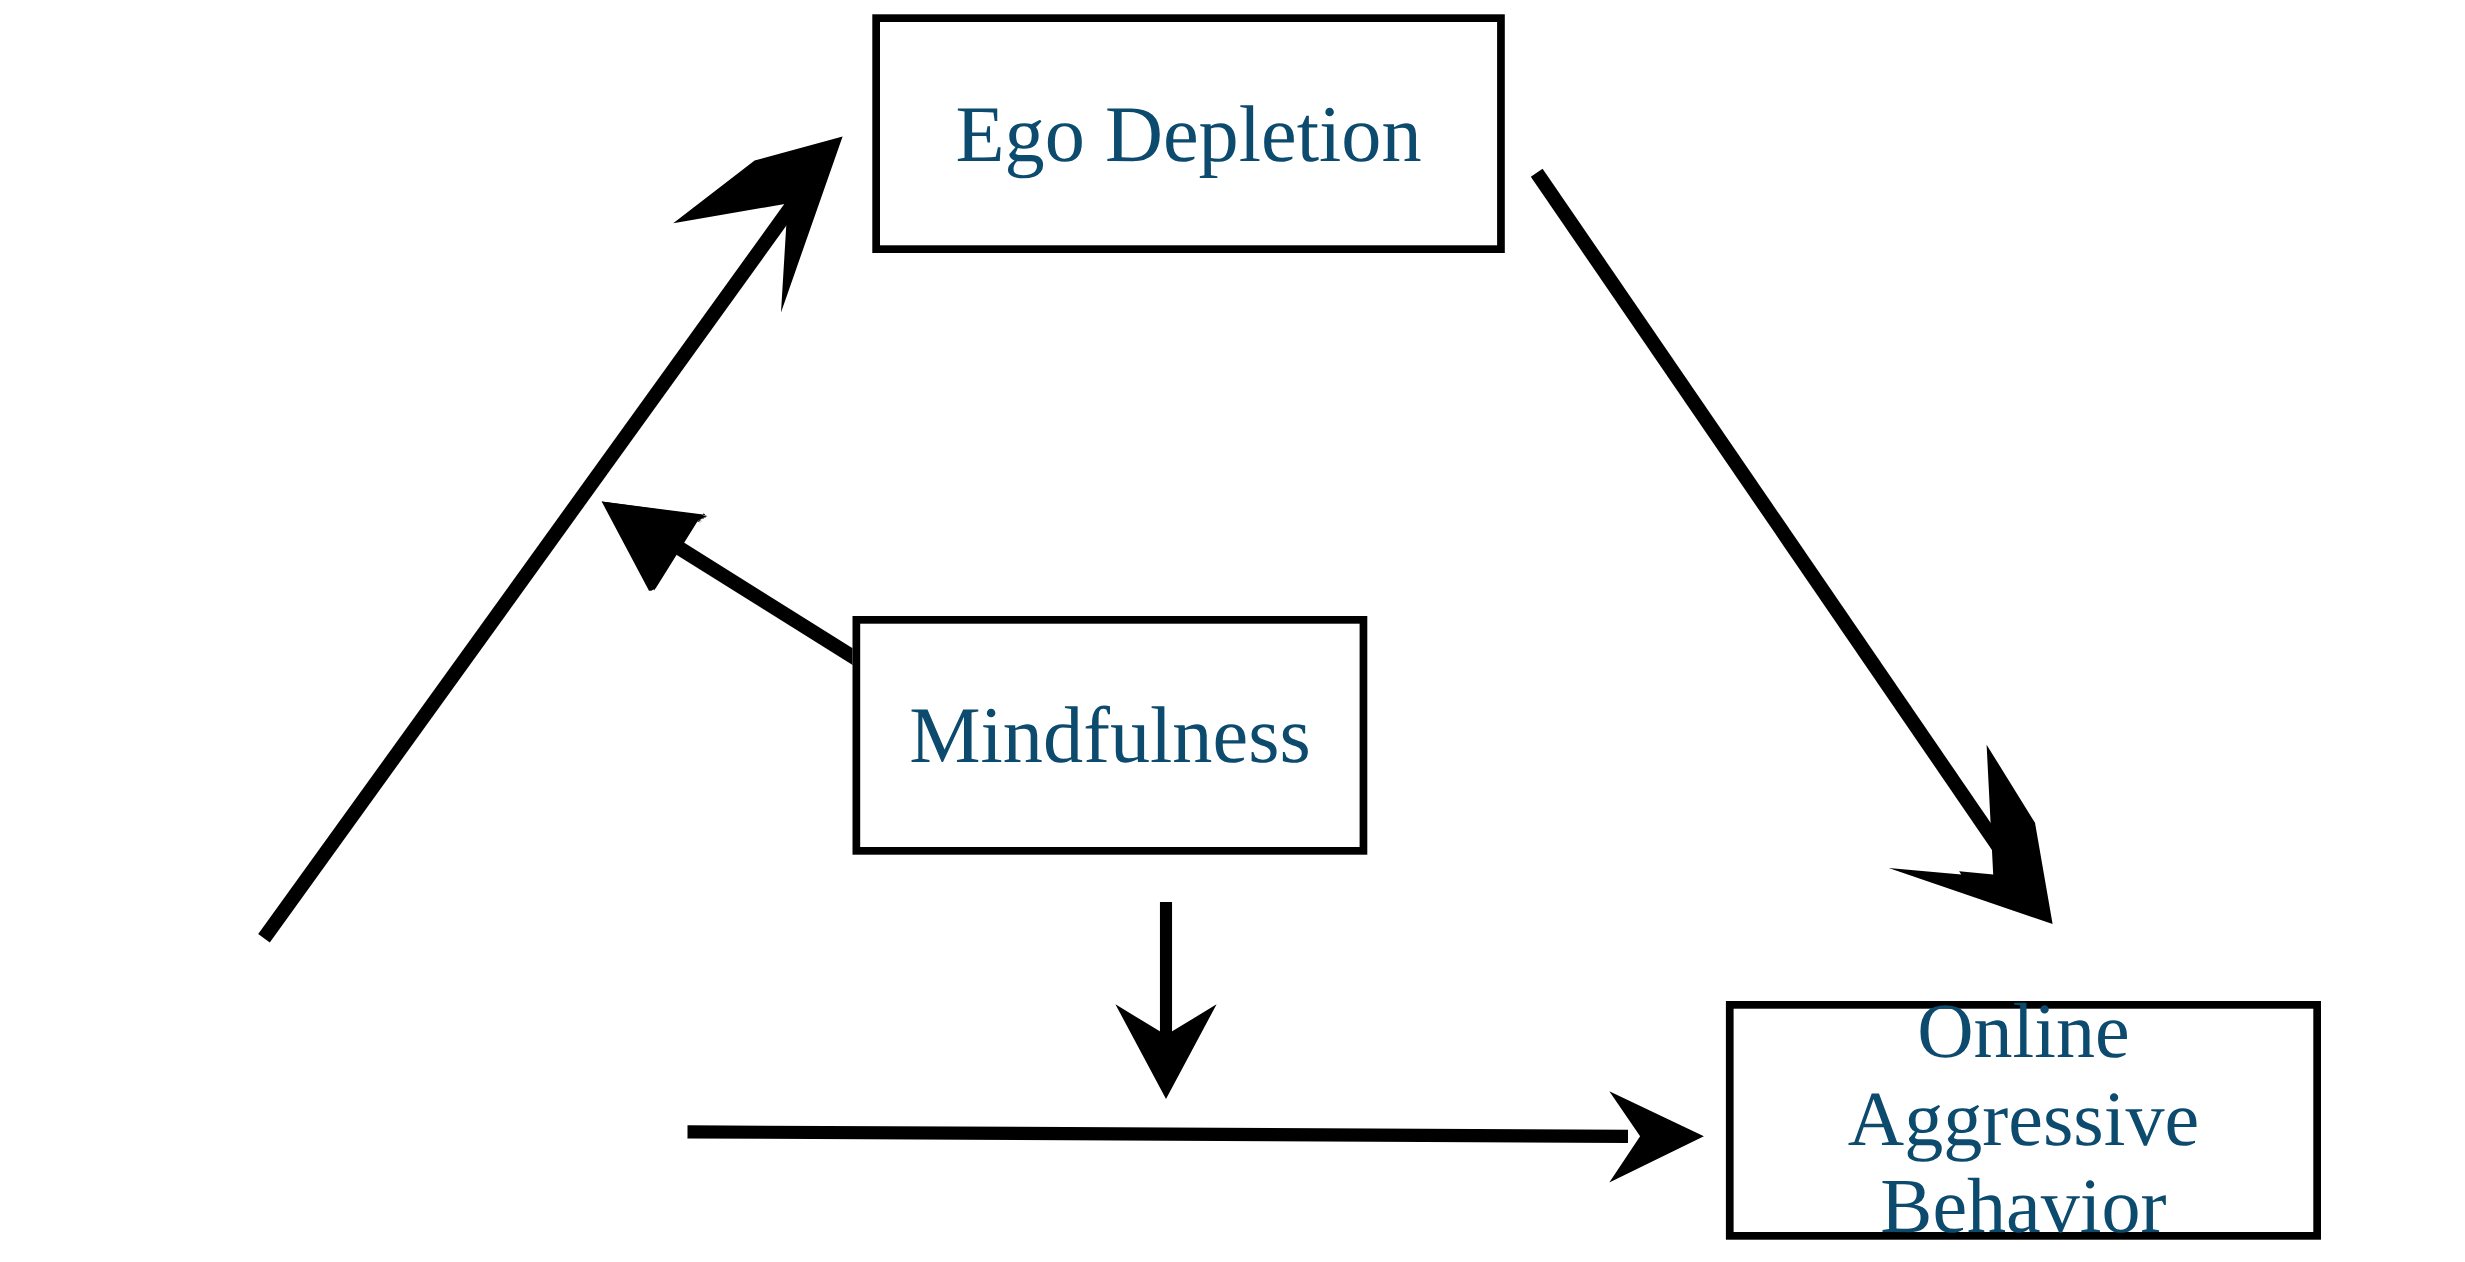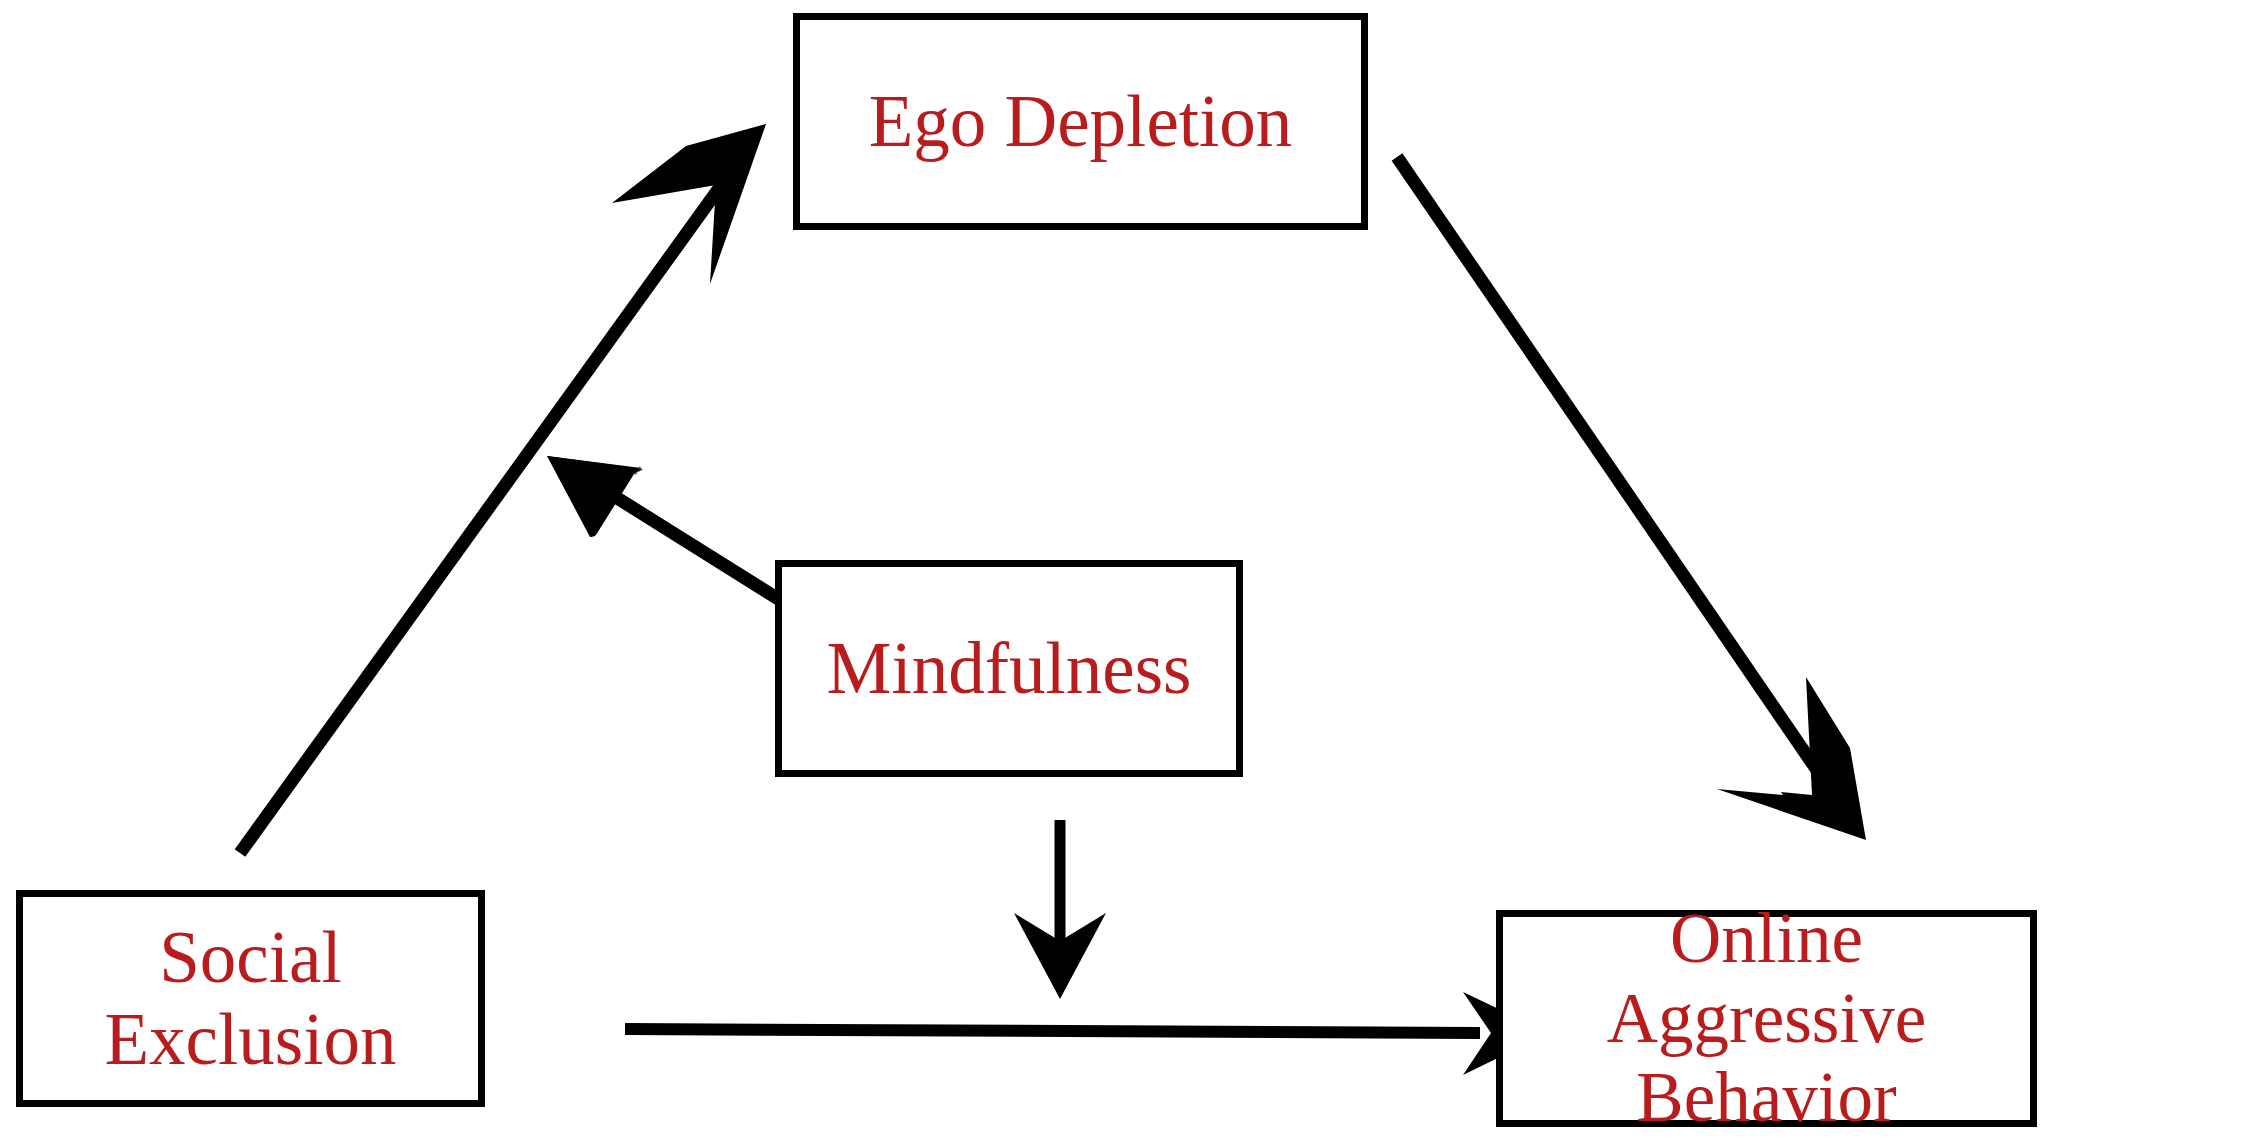--- a/index.html
+++ b/index.html
@@ -20,21 +20,21 @@
   }
   .node {
     position: absolute;
     box-sizing: border-box;
     background: #ffffff;
     border: 7px solid #000000;
     display: flex;
     align-items: center;
     justify-content: center;
     text-align: center;
-    color: #b91c1c;
+    color: #0c4a6e;
     line-height: 1.12;
     z-index: 3;
     font-family: "Liberation Serif", "DejaVu Serif", serif;
   }
   .node-label {
     display: block;
     padding: 0 10px;
     white-space: pre-line;
   }
   #node-ego {
@@ -53,21 +53,21 @@
     margin-top: 20px;
   }
   #node-social {
     left: 16px;
     top: 890px;
     width: 469px;
     height: 217px;
     font-size: 73px;
   }
   #node-online {
-    left: 1496px;
+    left: 1569px;
     top: 910px;
     width: 541px;
     height: 217px;
     font-size: 71px;
     justify-content: center;
   }
   #arrow-layer {
     position: absolute;
     left: 0;
     top: 0;
@@ -120,22 +120,19 @@
   </svg>
 
   <div class="node" id="node-ego">
     <span class="node-label">Ego Depletion</span>
   </div>
 
   <div class="node" id="node-mindfulness">
     <span class="node-label">Mindfulness</span>
   </div>
 
-  <div class="node" id="node-social">
-    <span class="node-label">Social Exclusion</span>
-  </div>
 
   <div class="node" id="node-online">
     <span class="node-label">Online Aggressive
 Behavior</span>
   </div>
 
 </div>
 
 </body></html>

